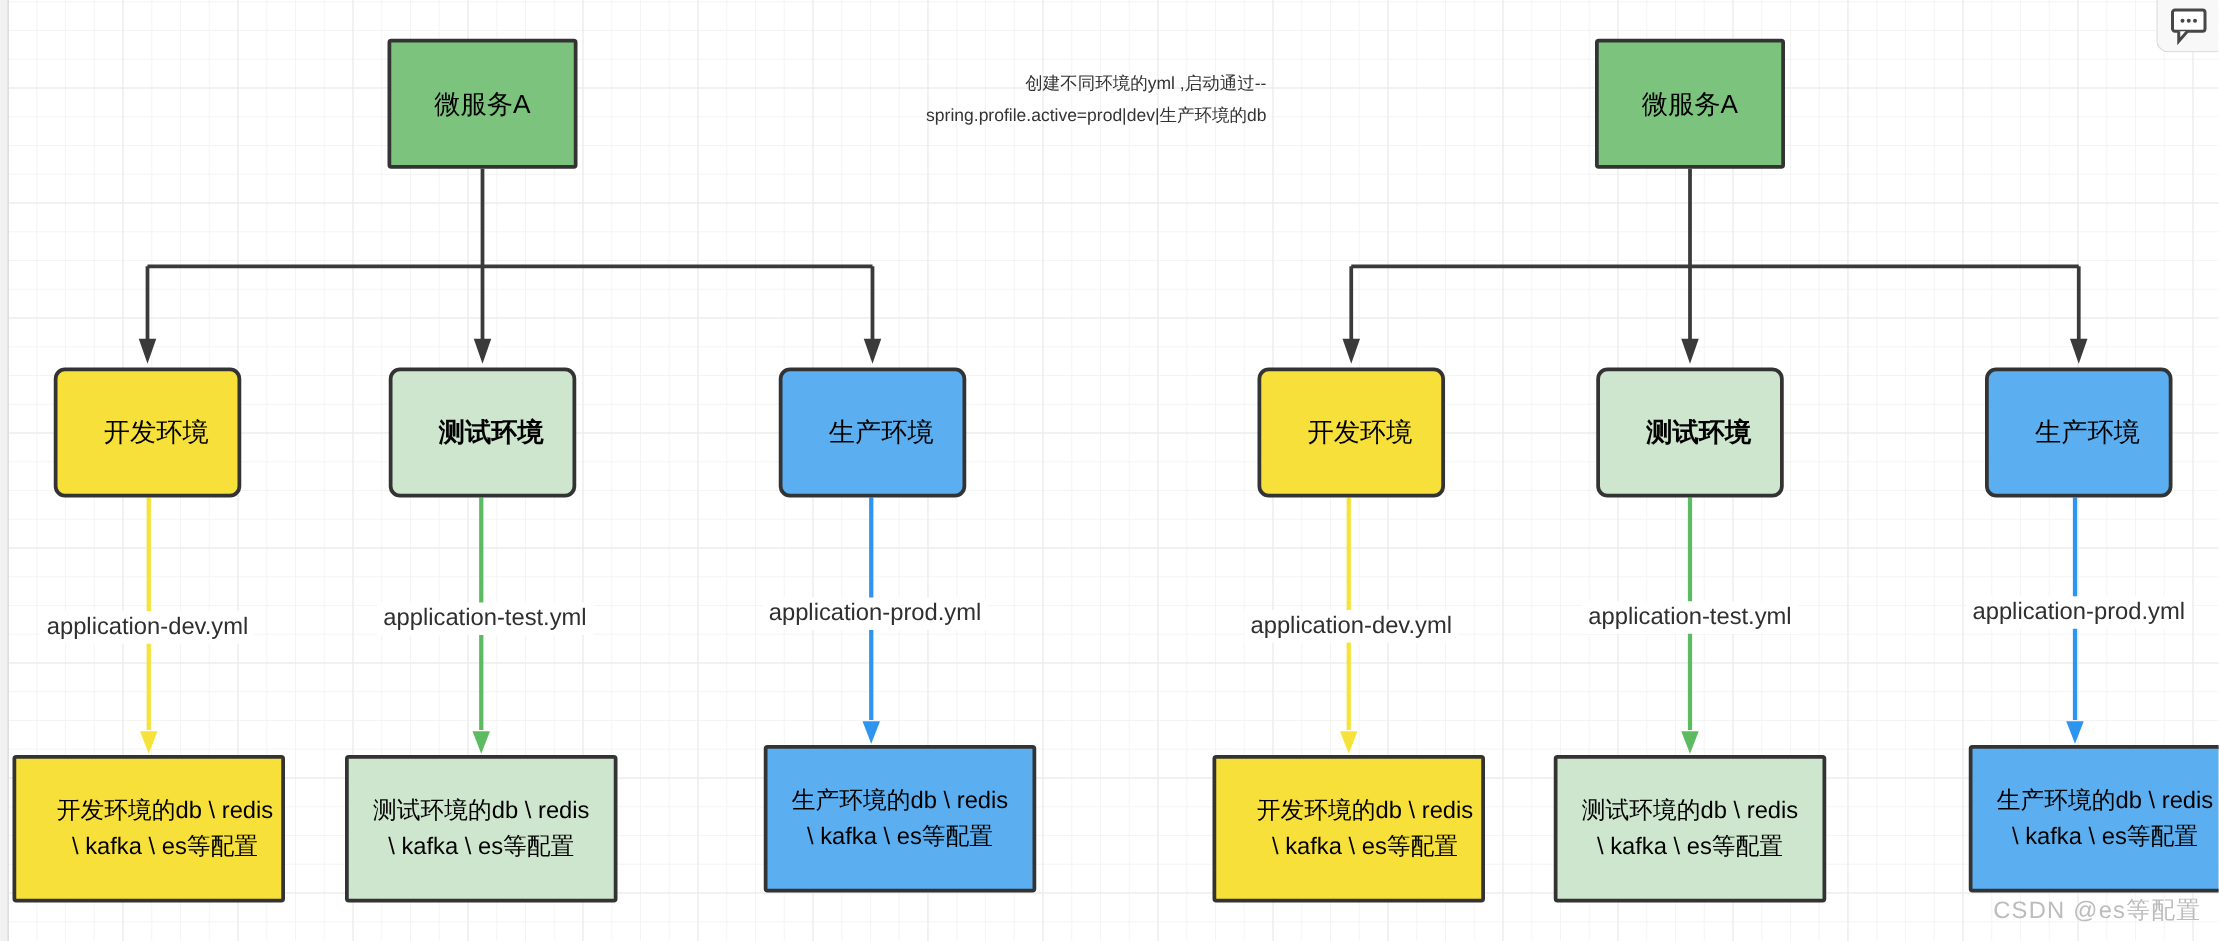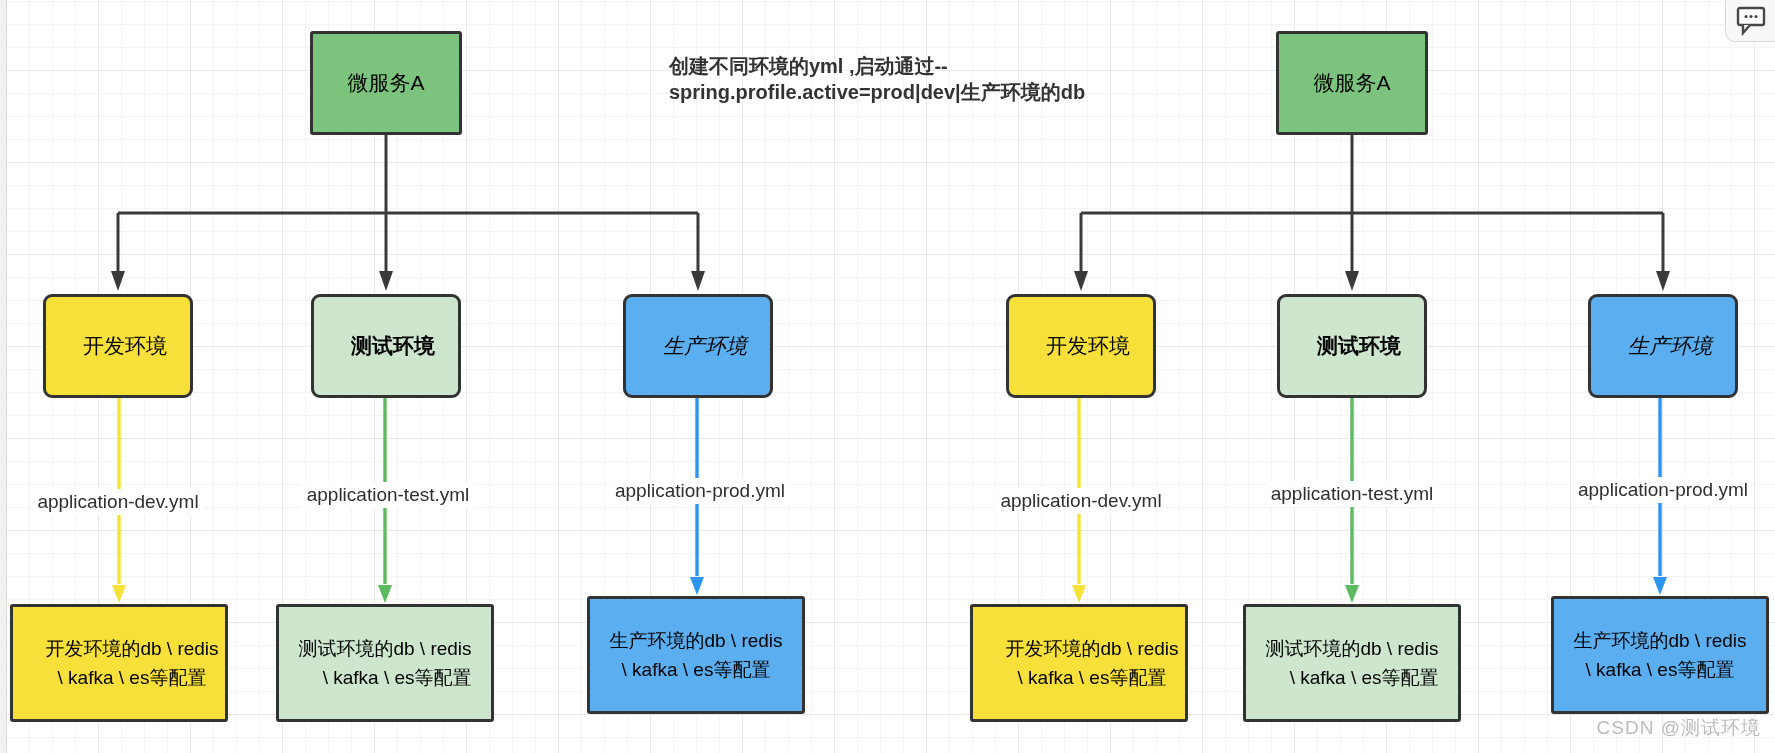--- a/index.html
+++ b/index.html
@@ -26,34 +26,34 @@
     text-align:center;
     border:3px solid var(--border);
     color:#000000;
     box-sizing:border-box;
     font-size:21px;
   }
   .node.service{background:var(--service_fill);border-radius:3px;}
   .node.env{border-radius:9px;padding-left:14px;}
   .node.env.dev{background:var(--dev_fill);}
   .node.env.test{background:var(--test_fill);font-weight:bold;}
-  .node.env.prod{background:var(--prod_fill);font-style:italic;}
+  .node.env.prod{background:var(--prod_fill);}
   .node.config{border-radius:3px;font-size:19px;line-height:29px;padding:0 6px;}
   .node.config.dev{background:var(--dev_fill);padding-left:32px;}
-  .node.config.test{background:var(--test_fill);text-align:right;}
-  .node.config.prod{background:var(--prod_fill);}
+  .node.config.test{background:var(--test_fill);}
+  .node.config.prod{background:var(--prod_fill);margin-left:24px;}
   .node.config span{display:block;}
   .yml-label{
     position:absolute;transform:translate(-50%,-50%);
     background:#ffffff;color:#2f2f2f;
     font-size:19px;padding:2px 5px;white-space:nowrap;
   }
   .title{
     position:absolute;left:877px;top:53px;transform:translateX(-50%);
-    text-align:left;font-size:20px;font-weight:bold;color:#333;
+    text-align:right;font-size:14px;font-weight:normal;color:#333;
     line-height:26px;white-space:nowrap;
   }
   .watermark{
     position:absolute;right:14px;bottom:12px;
     font-size:19px;color:#bcbcbc;letter-spacing:1px;white-space:nowrap;
   }
   .comment-panel{
     position:absolute;right:0;top:0;width:50px;height:42px;
     background:#f8f8f8;border:1px solid #d9d9d9;border-top:none;border-right:none;
     border-bottom-left-radius:10px;
@@ -179,15 +179,15 @@
   <div class="comment-panel">
     <svg width="32" height="30" viewBox="0 0 32 30">
       <rect x="3" y="2" width="26" height="17" rx="2" fill="#ffffff" stroke="#474747" stroke-width="2.4"></rect>
       <path d="M8 19 L8 27 L15 19" fill="#ffffff" stroke="#474747" stroke-width="2.4" stroke-linejoin="miter"></path>
       <circle cx="11" cy="10.5" r="1.6" fill="#474747"></circle>
       <circle cx="16" cy="10.5" r="1.6" fill="#474747"></circle>
       <circle cx="21" cy="10.5" r="1.6" fill="#474747"></circle>
     </svg>
   </div>
 
-  <div class="watermark">CSDN @测试环境</div>
+  <div class="watermark">CSDN @es等配置</div>
 
 </div>
 
 </body></html>

